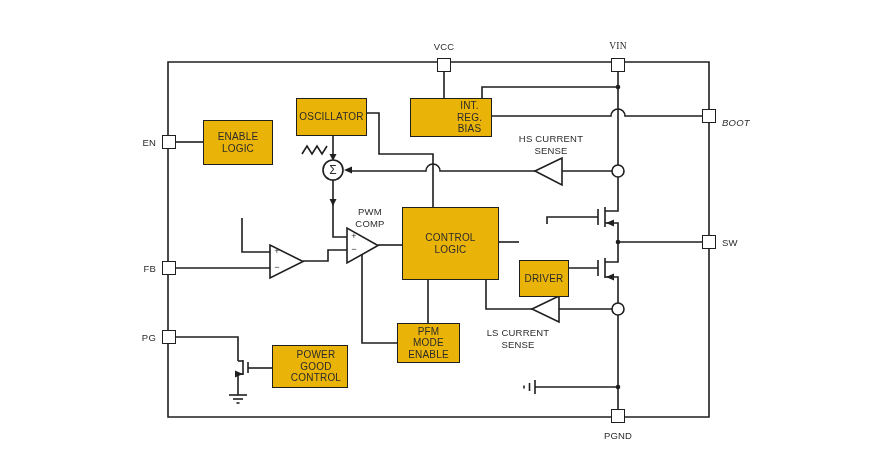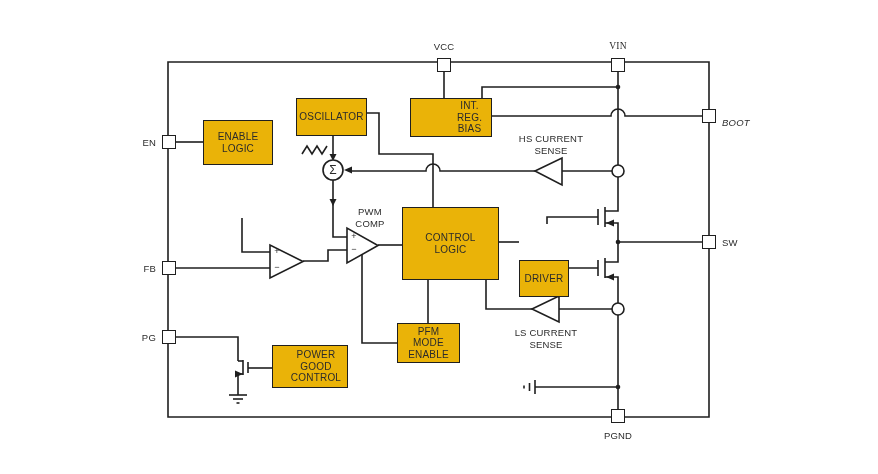--- a/index.html
+++ b/index.html
@@ -196,21 +196,21 @@
   <div class="lbl right" style="left:722px;top:237px;width:40px;">SW</div>
   <div class="lbl" style="left:588px;top:430px;width:60px;">PGND</div>
   <div class="lbl left" style="left:126px;top:137px;width:30px;">EN</div>
   <div class="lbl left" style="left:126px;top:263px;width:30px;">FB</div>
   <div class="lbl left" style="left:126px;top:332px;width:30px;">PG</div>
 
   <div class="lbl" style="left:346px;top:206px;width:48px;">PWM
 COMP</div>
   <div class="lbl" style="left:506px;top:133px;width:90px;">HS CURRENT
 SENSE</div>
-  <div class="lbl" style="left:501px;top:327px;width:90px;text-align:center;">LS CURRENT
+  <div class="lbl" style="left:473px;top:327px;width:90px;text-align:center;">LS CURRENT
 SENSE</div>
 
   <div class="sigma" style="left:324px;top:163px;">Σ</div>
   <div class="sign" style="left:272px;top:247px;">+</div>
   <div class="sign" style="left:272px;top:263px;">−</div>
   <div class="sign" style="left:349px;top:232px;">+</div>
   <div class="sign" style="left:349px;top:245px;">−</div>
 
 </div>
 

